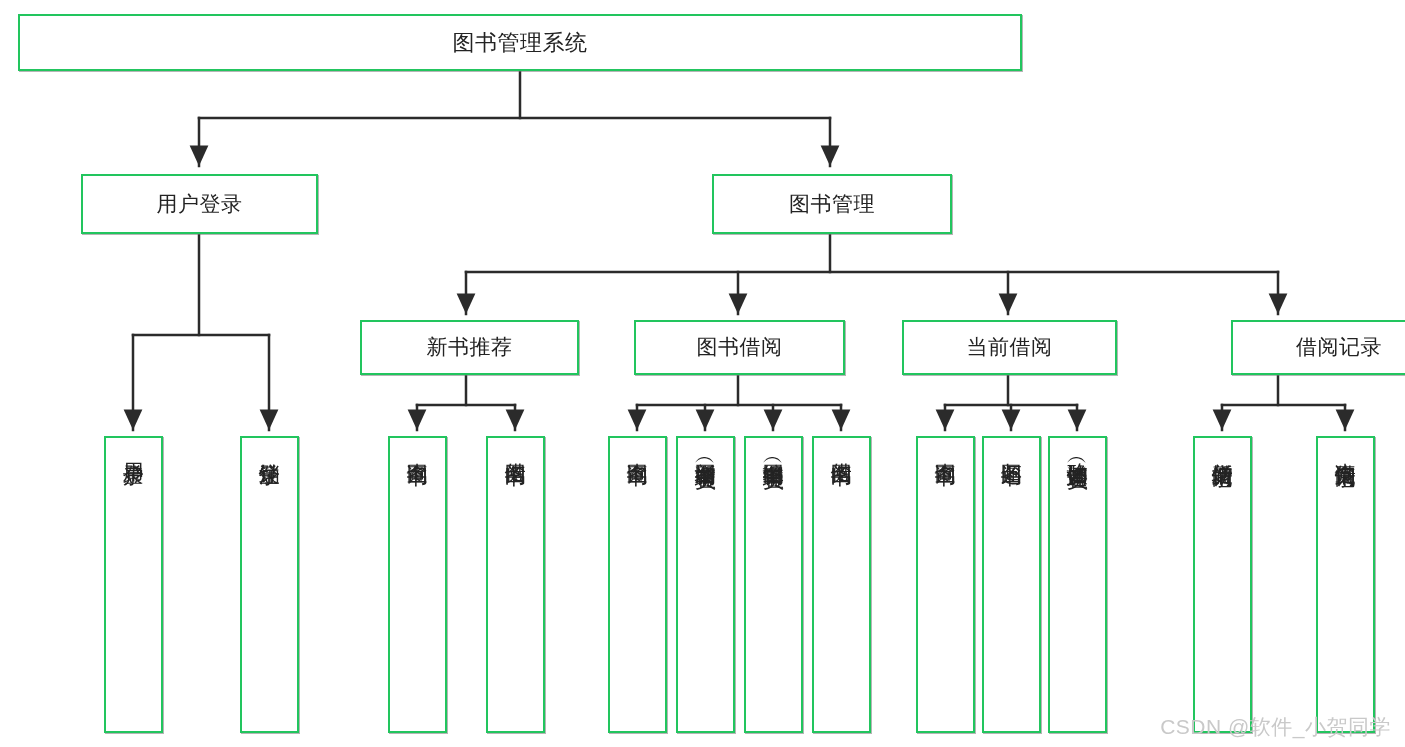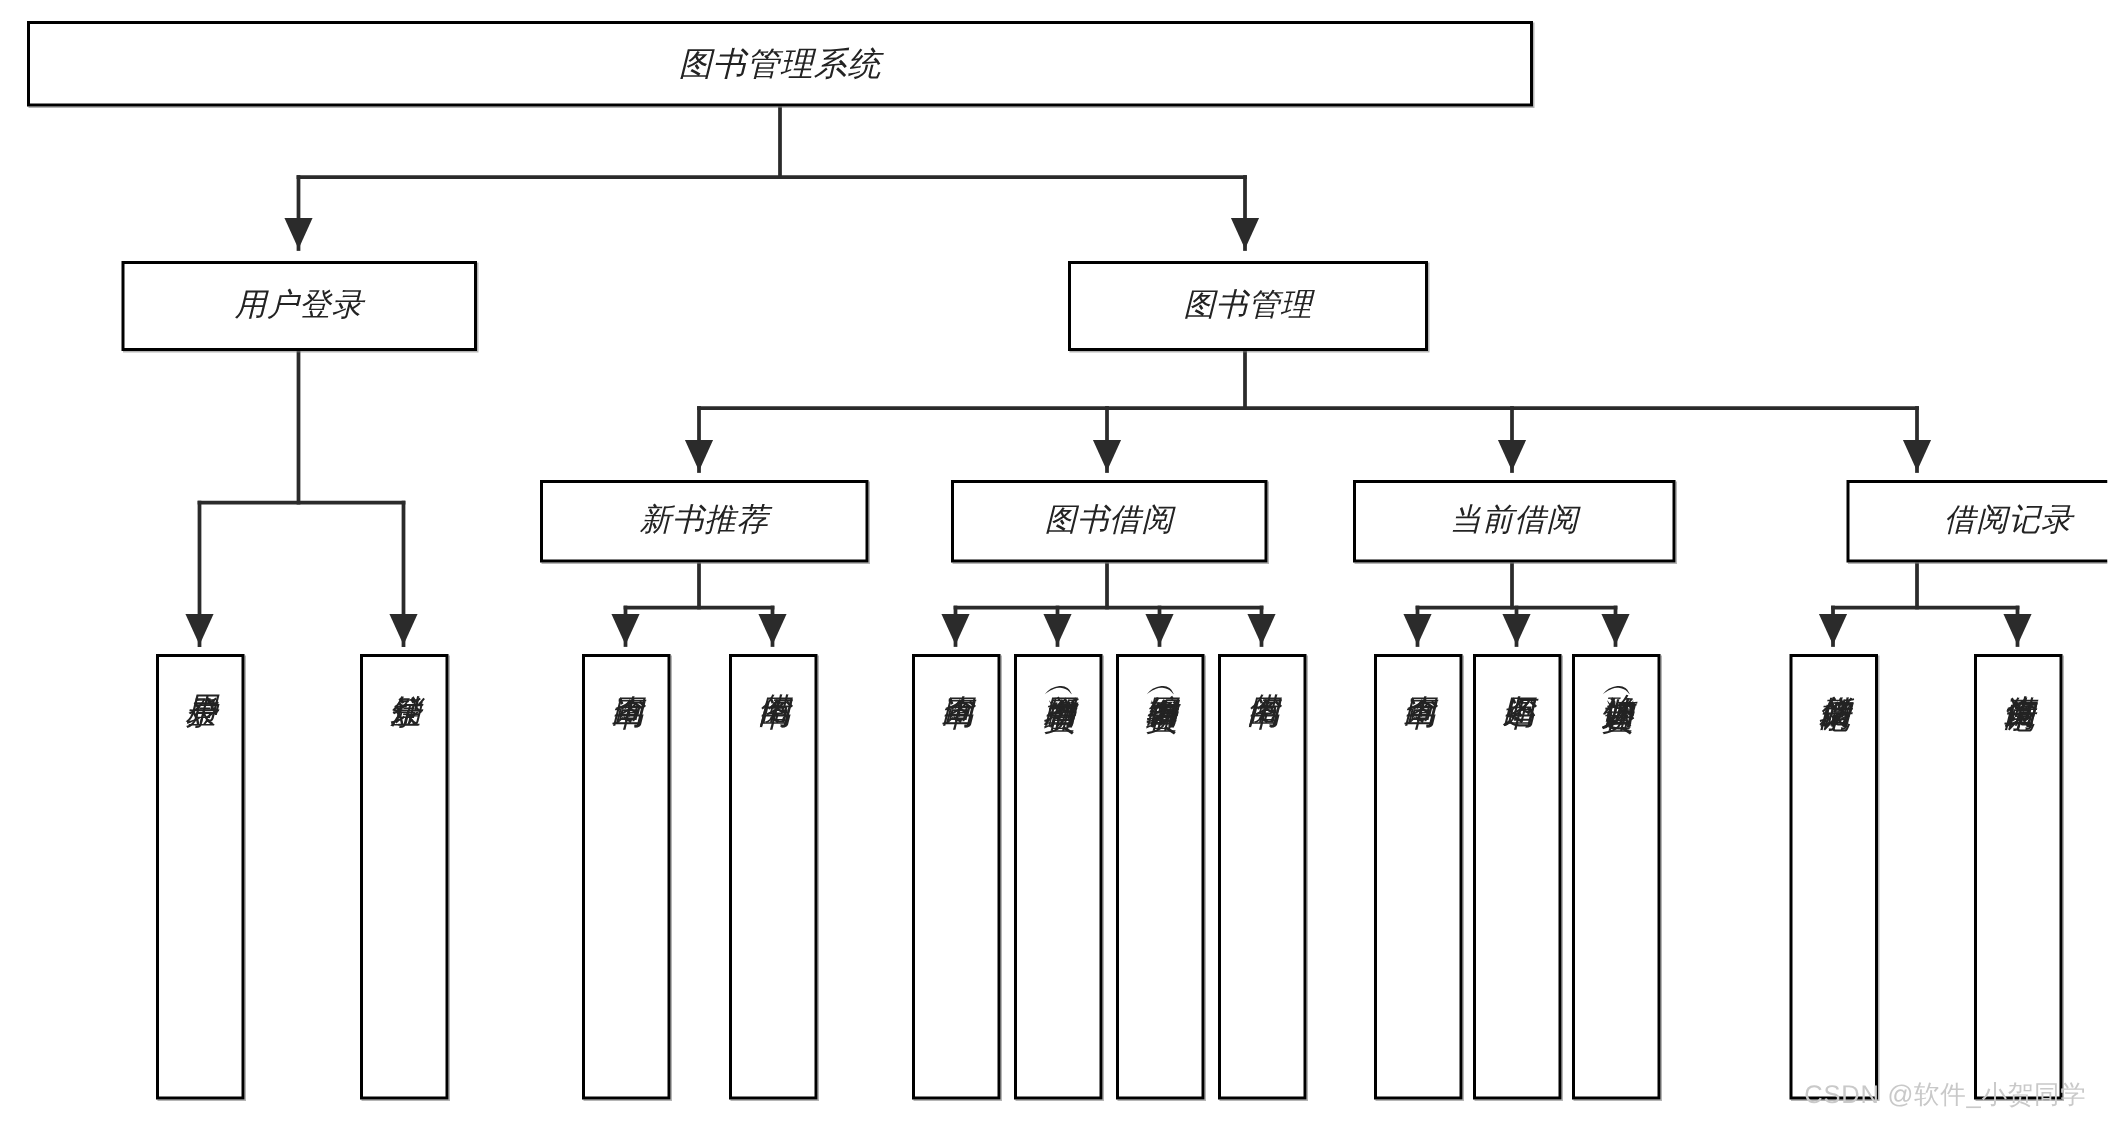--- a/index.html
+++ b/index.html
@@ -23,27 +23,26 @@
     left: 0;
     top: 0;
     width: 1405px;
     height: 747px;
     pointer-events: none;
   }
   .node {
     position: absolute;
     box-sizing: border-box;
     background: #ffffff;
-    border: 2px solid #000000;
+    border: 2px solid #22c55e;
     box-shadow: 1px 1px 0 0 rgba(120,120,120,0.55);
     display: flex;
     align-items: center;
     justify-content: center;
     z-index: 2;
-    font-style: italic;
   }
   .node-label {
     font-size: 21px;
     color: #232323;
     line-height: 1.18;
     letter-spacing: 0.5px;
     white-space: nowrap;
     text-align: center;
   }
   .node.leaf {
@@ -60,21 +59,21 @@
     white-space: normal;
     max-height: 100%;
   }
   .node.root .node-label {
     font-size: 22px;
   }
   .watermark {
     position: absolute;
     right: 14px;
     bottom: 6px;
-    font-size: 17px;
+    font-size: 21px;
     color: #c9c9c9;
     letter-spacing: 0.5px;
     z-index: 5;
     white-space: nowrap;
     font-family: "Liberation Sans", "DejaVu Sans", sans-serif;
   }
 </style>
 </head>
 <body>
 

